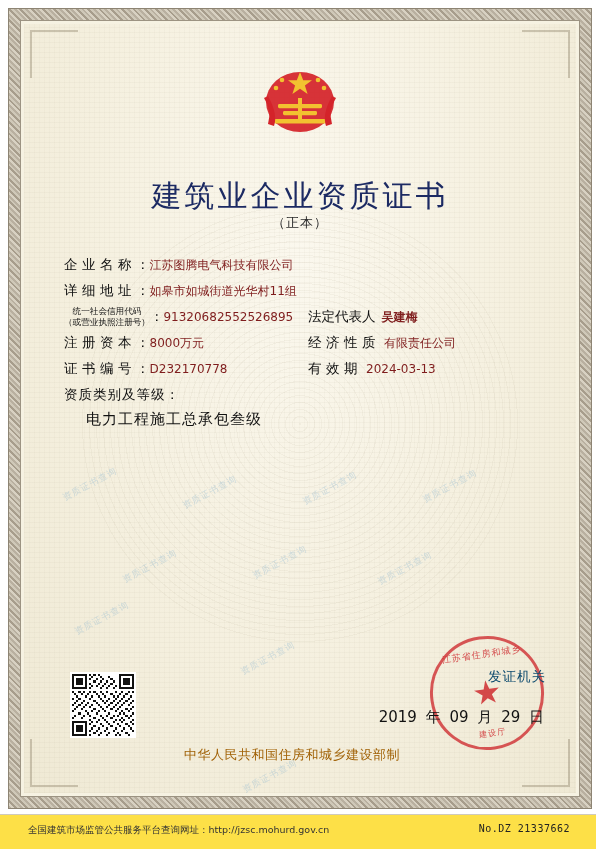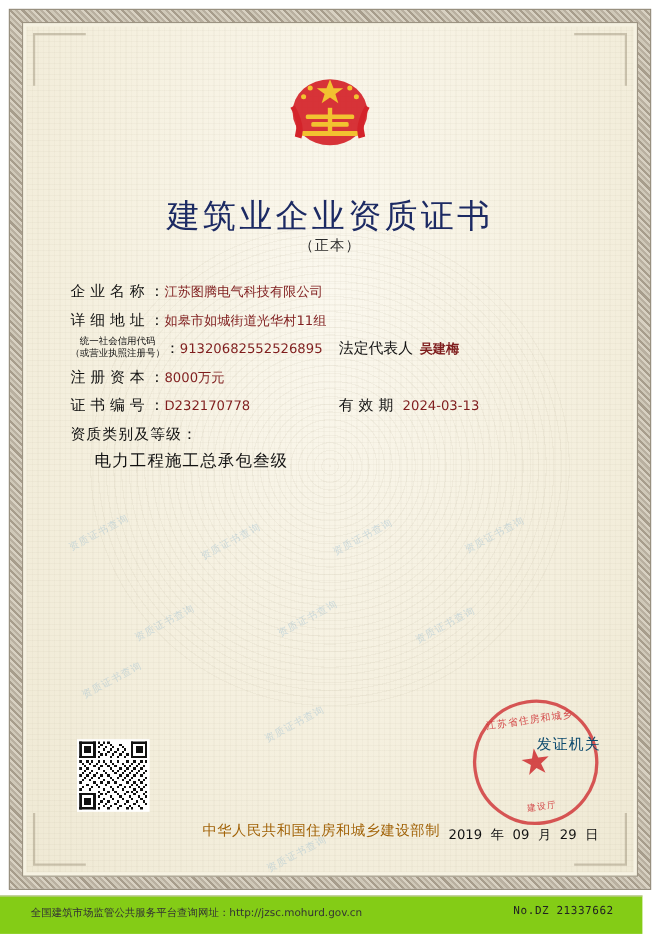--- a/index.html
+++ b/index.html
@@ -209,23 +209,22 @@
     font-family: "DejaVu Sans", sans-serif;
     font-size: 13.5px;
     color: #0c4a6e;
     letter-spacing: 1px;
   }
   .date-row {
     position: absolute;
     right: 54px;
     top: 708px;
     font-family: "DejaVu Sans", sans-serif;
-    font-size: 12px;
+    font-size: 15px;
     color: #111;
-    margin-top: 43px;
   }
   .date-row span { margin: 0 2px; }
   .ministry {
     position: absolute;
     left: 0;
     right: 16px;
     top: 746px;
     text-align: center;
     font-family: "DejaVu Sans", sans-serif;
     font-size: 13px;
@@ -280,25 +279,25 @@
     height: 62px;
     background: #ffffff;
     padding: 2px;
     box-sizing: content-box;
   }
 
   
   .footer {
     position: absolute;
     left: 0;
-    right: 16px;
+    right: 4px;
     bottom: 0;
     height: 34px;
     border-top: 1px solid #cfcabc;
-    background: #84cc16;
+    background: #fde047;
   }
   .footer-left {
     position: absolute;
     left: 28px;
     top: 9px;
     font-size: 9.5px;
     color: #333;
     font-family: "DejaVu Sans", sans-serif;
   }
   .footer-right {
@@ -386,20 +385,24 @@
         <span class="lab">法定代表人</span>
         <span class="val" style="margin-left:6px;font-weight:bold;">吴建梅</span>
       </span>
     </div>
 
     <div class="row">
       <span class="col-left">
         <span class="lab spaced">注册资本</span>
         <span class="lab">：</span>
         <span class="val">8000万元</span>
+      </span>
+      <span class="col-right">
+        <span class="lab spaced">经济性质</span>
+        <span class="val" style="margin-left:4px;">有限责任公司</span>
       </span>
     </div>
 
     <div class="row">
       <span class="col-left">
         <span class="lab spaced">证书编号</span>
         <span class="lab">：</span>
         <span class="val">D232170778</span>
       </span>
       <span class="col-right">

